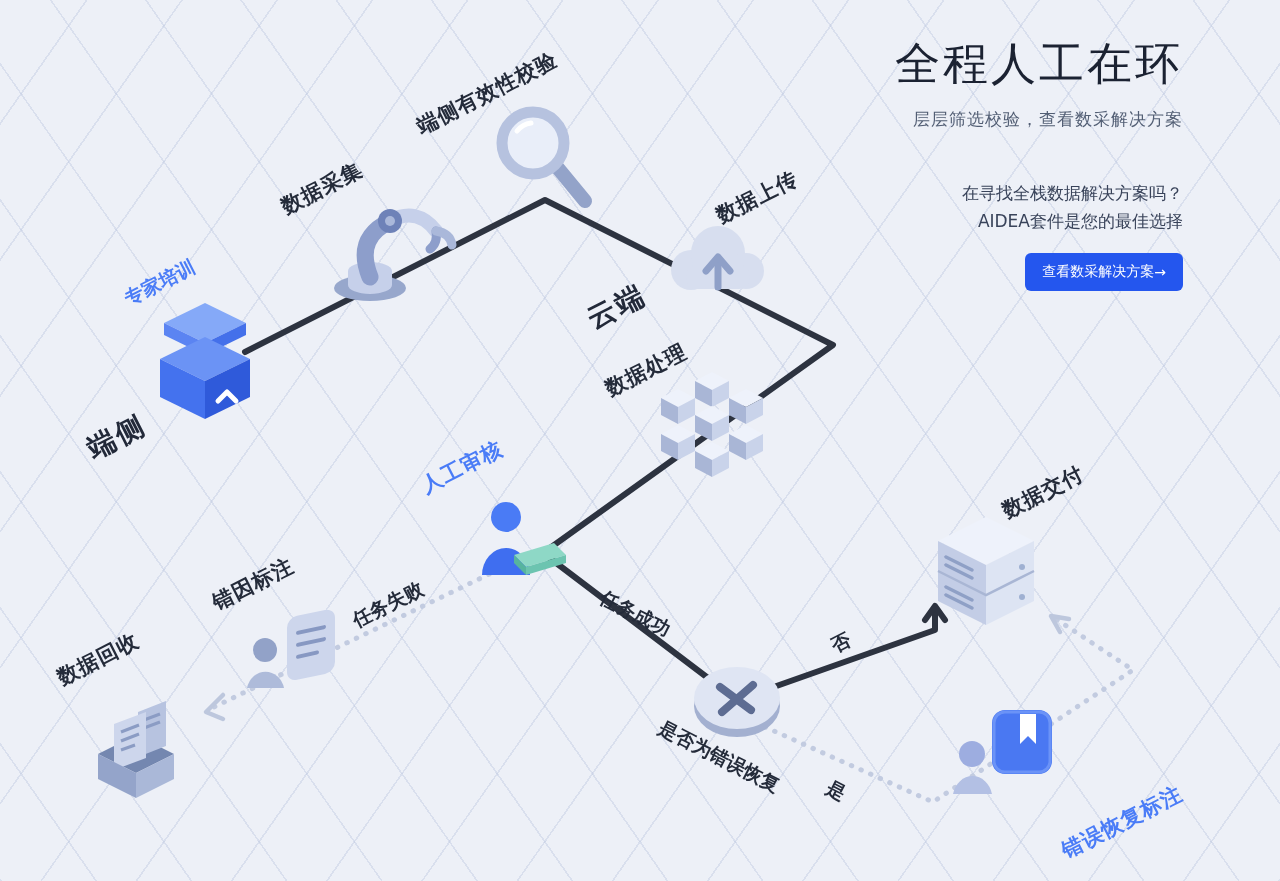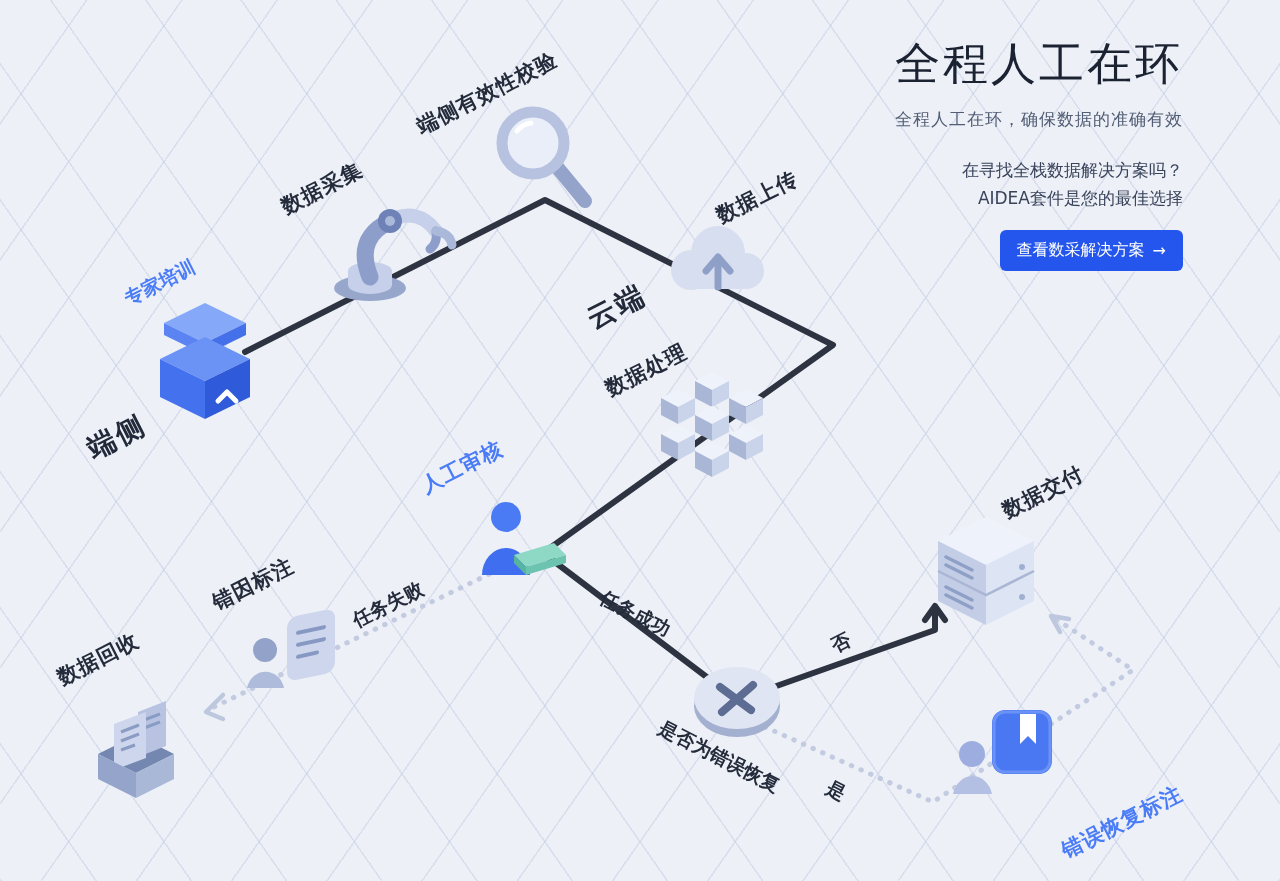--- a/index.html
+++ b/index.html
@@ -15,24 +15,24 @@
   .icon  { position:absolute; z-index:3; }
   .lbl   { position:absolute; z-index:4; font-weight:bold; color:#242b3a;
            white-space:nowrap; transform:translate(-50%,-50%) rotate(-27deg); }
   .lbl.down { transform:translate(-50%,-50%) rotate(27deg); }
   .lbl.blue { color:#4a7cf7; }
   .lbl.zone { font-size:28px; letter-spacing:3px; color:#222939; }
   .s19 { font-size:19px; } .s21 { font-size:21px; letter-spacing:1px; }
   .hero { position:absolute; top:34px; right:97px; text-align:right; z-index:5; }
   .hero h1 { font-size:45px; font-weight:normal; color:#1b2232; letter-spacing:3px; }
   .hero .sub { margin-top:14px; font-size:17px; color:#525e74; letter-spacing:1px; }
-  .hero .pitch { margin-top:25px; font-size:17px; color:#39435a; line-height:1.65; }
-  .hero .cta { margin-top:18px; display:inline-flex; align-items:center; gap:8px;
+  .hero .pitch { margin-top:48px; font-size:17px; color:#39435a; line-height:1.65; }
+  .hero .cta { margin-top:18px; display:inline-flex; align-items:center; gap:0;
     background:#2456ee; color:#fff; border:none; border-radius:6px;
-    padding:10px 17px; font-size:16px; font-weight:500; cursor:pointer;
+    padding:10px 17px; font-size:14px; font-weight:500; cursor:pointer;
     font-family:inherit; }
 </style>
 </head>
 <body>
 
 <div class="stage">
 
   <svg class="lines" width="1280" height="881" viewBox="0 0 1280 881">
 
     <polyline points="245,352 545,200 833,345 543,553" fill="none" stroke="#2d3340" stroke-width="6" stroke-linejoin="round" stroke-linecap="round"></polyline>
@@ -212,21 +212,21 @@
   <div class="lbl s21" style="left:98px; top:659px;">数据回收</div>
   <div class="lbl down s19" style="left:635px; top:614px;">任务成功</div>
   <div class="lbl down s19" style="left:719px; top:757px;">是否为错误恢复</div>
   <div class="lbl s19" style="left:841px; top:643px;">否</div>
   <div class="lbl down s19" style="left:836px; top:791px;">是</div>
   <div class="lbl s21" style="left:1043px; top:492px;">数据交付</div>
   <div class="lbl blue s21" style="left:1122px; top:822px;">错误恢复标注</div>
 
   <header class="hero">
     <h1>全程人工在环</h1>
-    <p class="sub">全程人工在环，确保数据的准确有效</p>
+    <p class="sub">层层筛选校验，查看数采解决方案</p>
     <p class="pitch">
       <span>在寻找全栈数据解决方案吗？</span><br>
       <span>AIDEA套件是您的最佳选择</span>
     </p>
     <button class="cta">
       <span>查看数采解决方案</span>
       <span>→</span>
     </button>
   </header>
 

